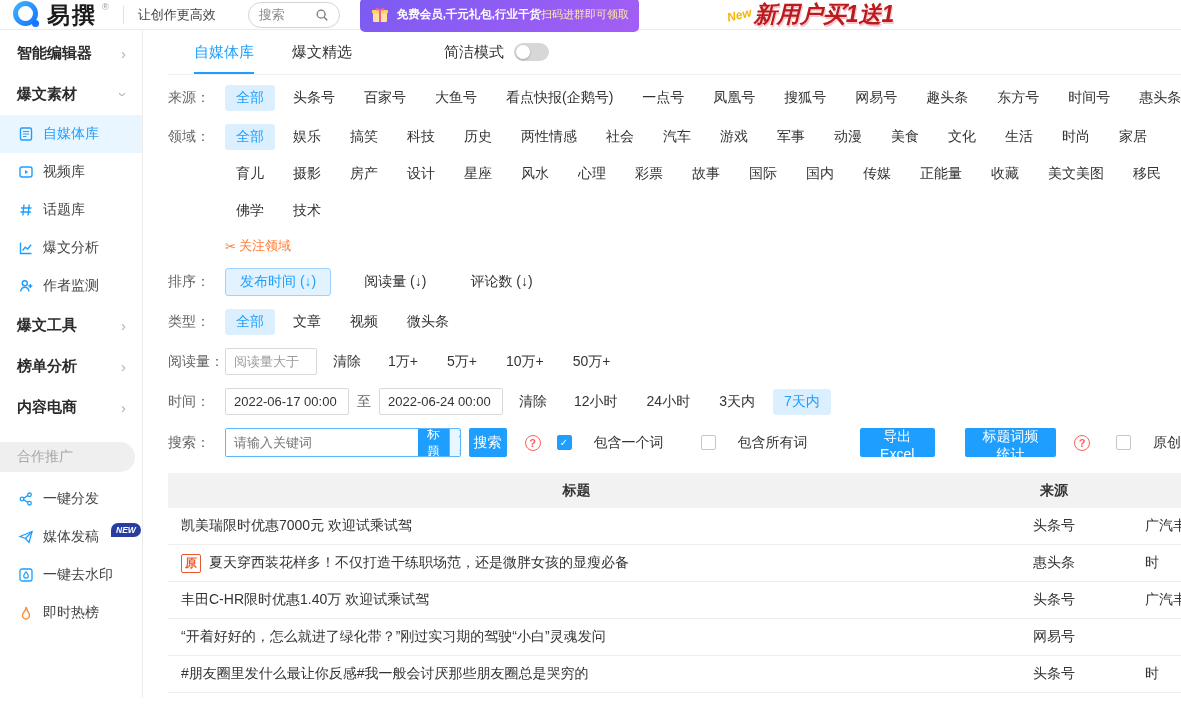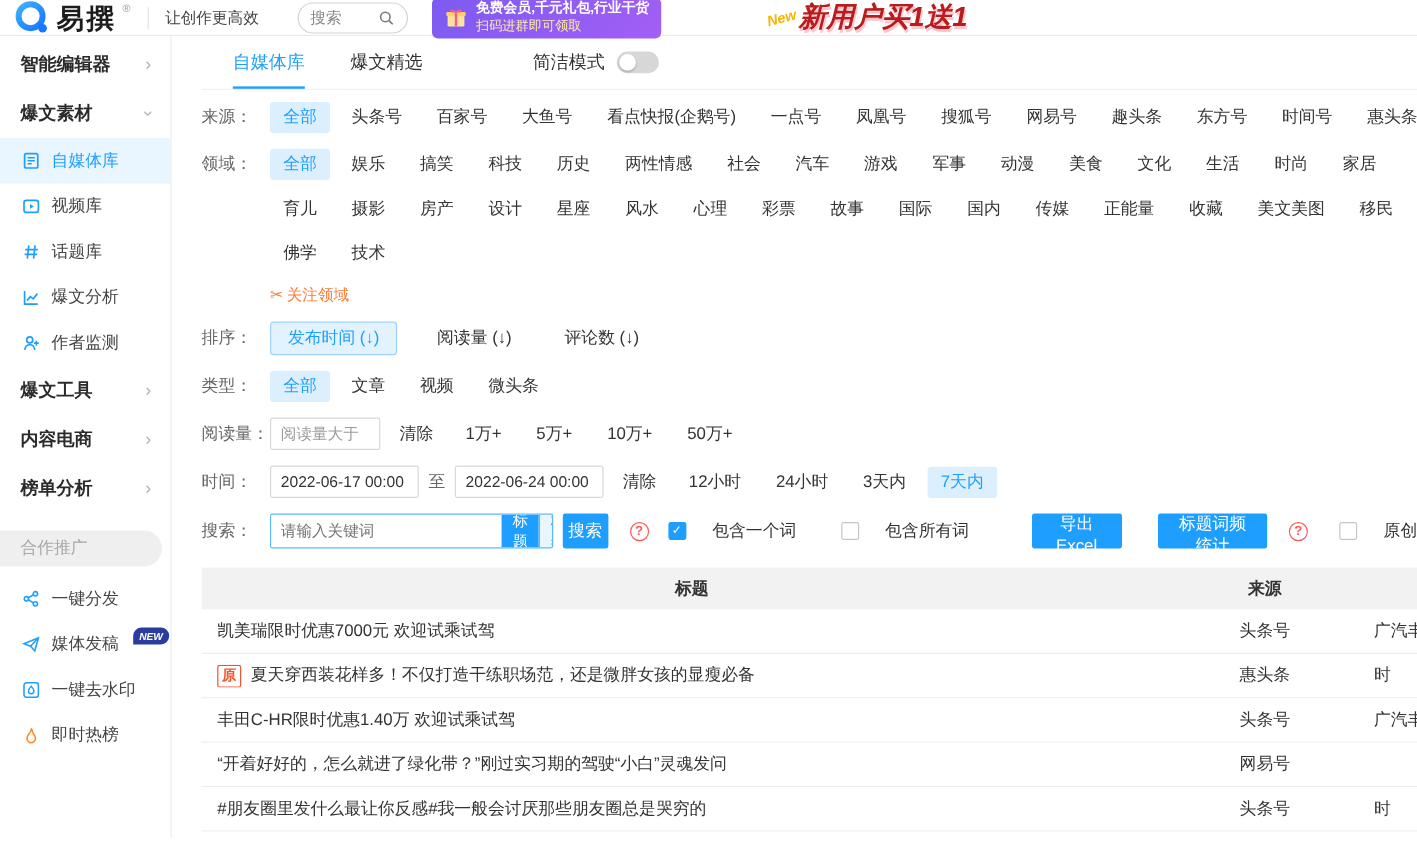--- a/index.html
+++ b/index.html
@@ -10,21 +10,21 @@
 .header{height:30px;display:flex;align-items:center;border-bottom:1px solid #ebebeb;padding-left:12px}
 .logo{display:flex;align-items:flex-start;gap:5px;cursor:pointer}
 .logo-text{font-size:23px;font-weight:700;color:#1c1c1c;letter-spacing:2px;line-height:30px}
 .logo-reg{font-size:9px;color:#999;margin-top:2px}
 .v-div{width:1px;height:18px;background:#e2e2e2;margin:0 14px}
 .tagline{font-size:13px;color:#444}
 .hsearch{margin-left:32px;width:92px;height:26px;border:1px solid #d4d4d4;border-radius:14px;
   display:flex;align-items:center;justify-content:space-between;padding:0 10px;color:#888;font-size:13px;cursor:pointer}
 .promo-purple{margin-left:20px;height:34px;border-radius:5px;background:linear-gradient(135deg,#7b5bf2,#a45ef5);
   color:#fff;display:flex;align-items:center;gap:7px;padding:0 10px;cursor:pointer}
-.promo-purple .lines{display:flex;flex-direction:column;justify-content:center}
+.promo-purple .lines{display:flex;flex-direction:row;justify-content:center}
 .promo-purple .l1{font-size:11.5px;font-weight:700;line-height:1.3}
 .promo-purple .l2{font-size:11px;line-height:1.3;color:#ffe9a8}
 .promo-red{margin-left:88px;display:flex;align-items:center;cursor:pointer;position:relative}
 .new-tag{color:#f7b500;font-size:12px;font-weight:700;font-style:italic;transform:rotate(-14deg);margin-right:2px}
 .promo-red .txt{font-size:23px;font-weight:800;font-style:italic;color:#b91c1c;text-shadow:1px 2px 0 #ffc6d0}
 
 
 .page{display:flex;height:668px}
 .sidebar{width:143px;border-right:1px solid #ededed;flex-shrink:0;overflow:hidden;padding-top:3px}
 .main{flex:1;overflow:hidden;padding-left:25px}
@@ -215,25 +215,25 @@
           </svg>
       </span>
       <span>作者监测</span>
     </div>
 
     <div class="s-item">
       <span>爆文工具</span>
       <span class="chev"></span>
     </div>
     <div class="s-item">
+      <span>榜单分析</span>
+      <span class="chev"></span>
+    </div>
+    <div class="s-item">
       <span>内容电商</span>
-      <span class="chev"></span>
-    </div>
-    <div class="s-item">
-      <span>榜单分析</span>
       <span class="chev"></span>
     </div>
 
     <div class="s-pill">合作推广</div>
 
     <div class="s-sub">
       <span class="ico">
         <svg width="16" height="16" viewBox="0 0 16 16">
             <circle cx="4" cy="8" r="1.8" fill="none" stroke="currentColor" stroke-width="1.3"></circle>
             <circle cx="11.5" cy="3.8" r="1.8" fill="none" stroke="currentColor" stroke-width="1.3"></circle>

